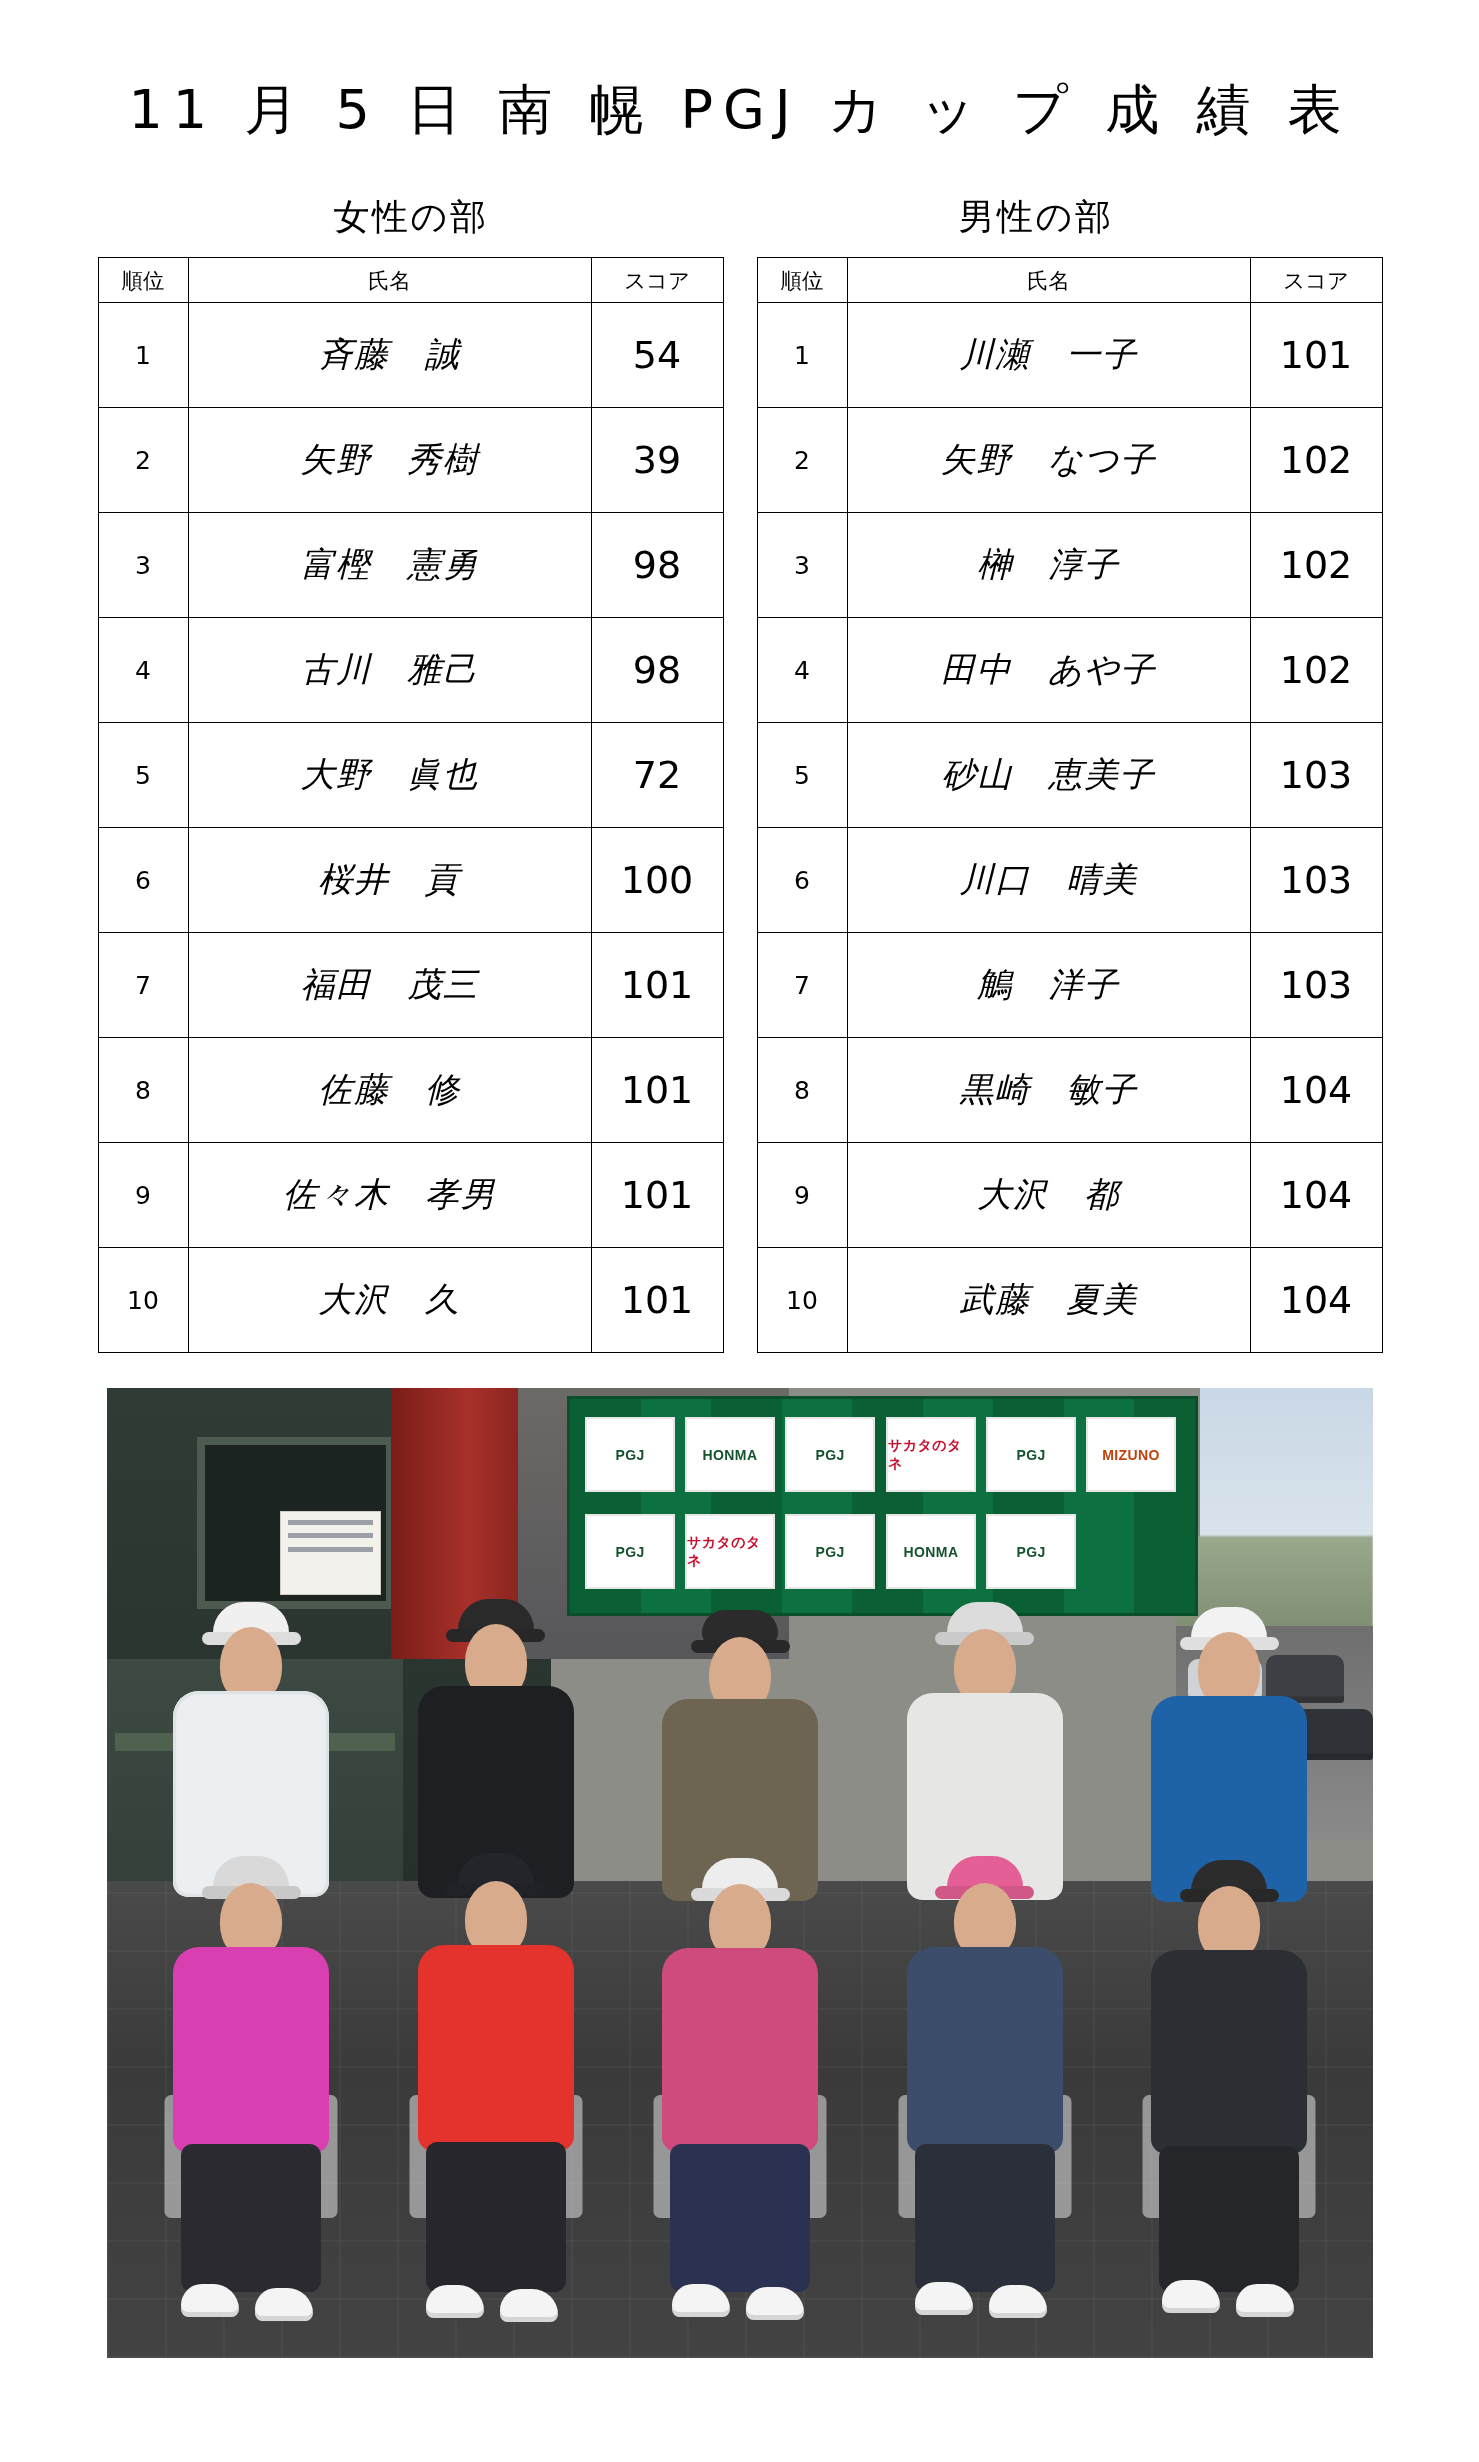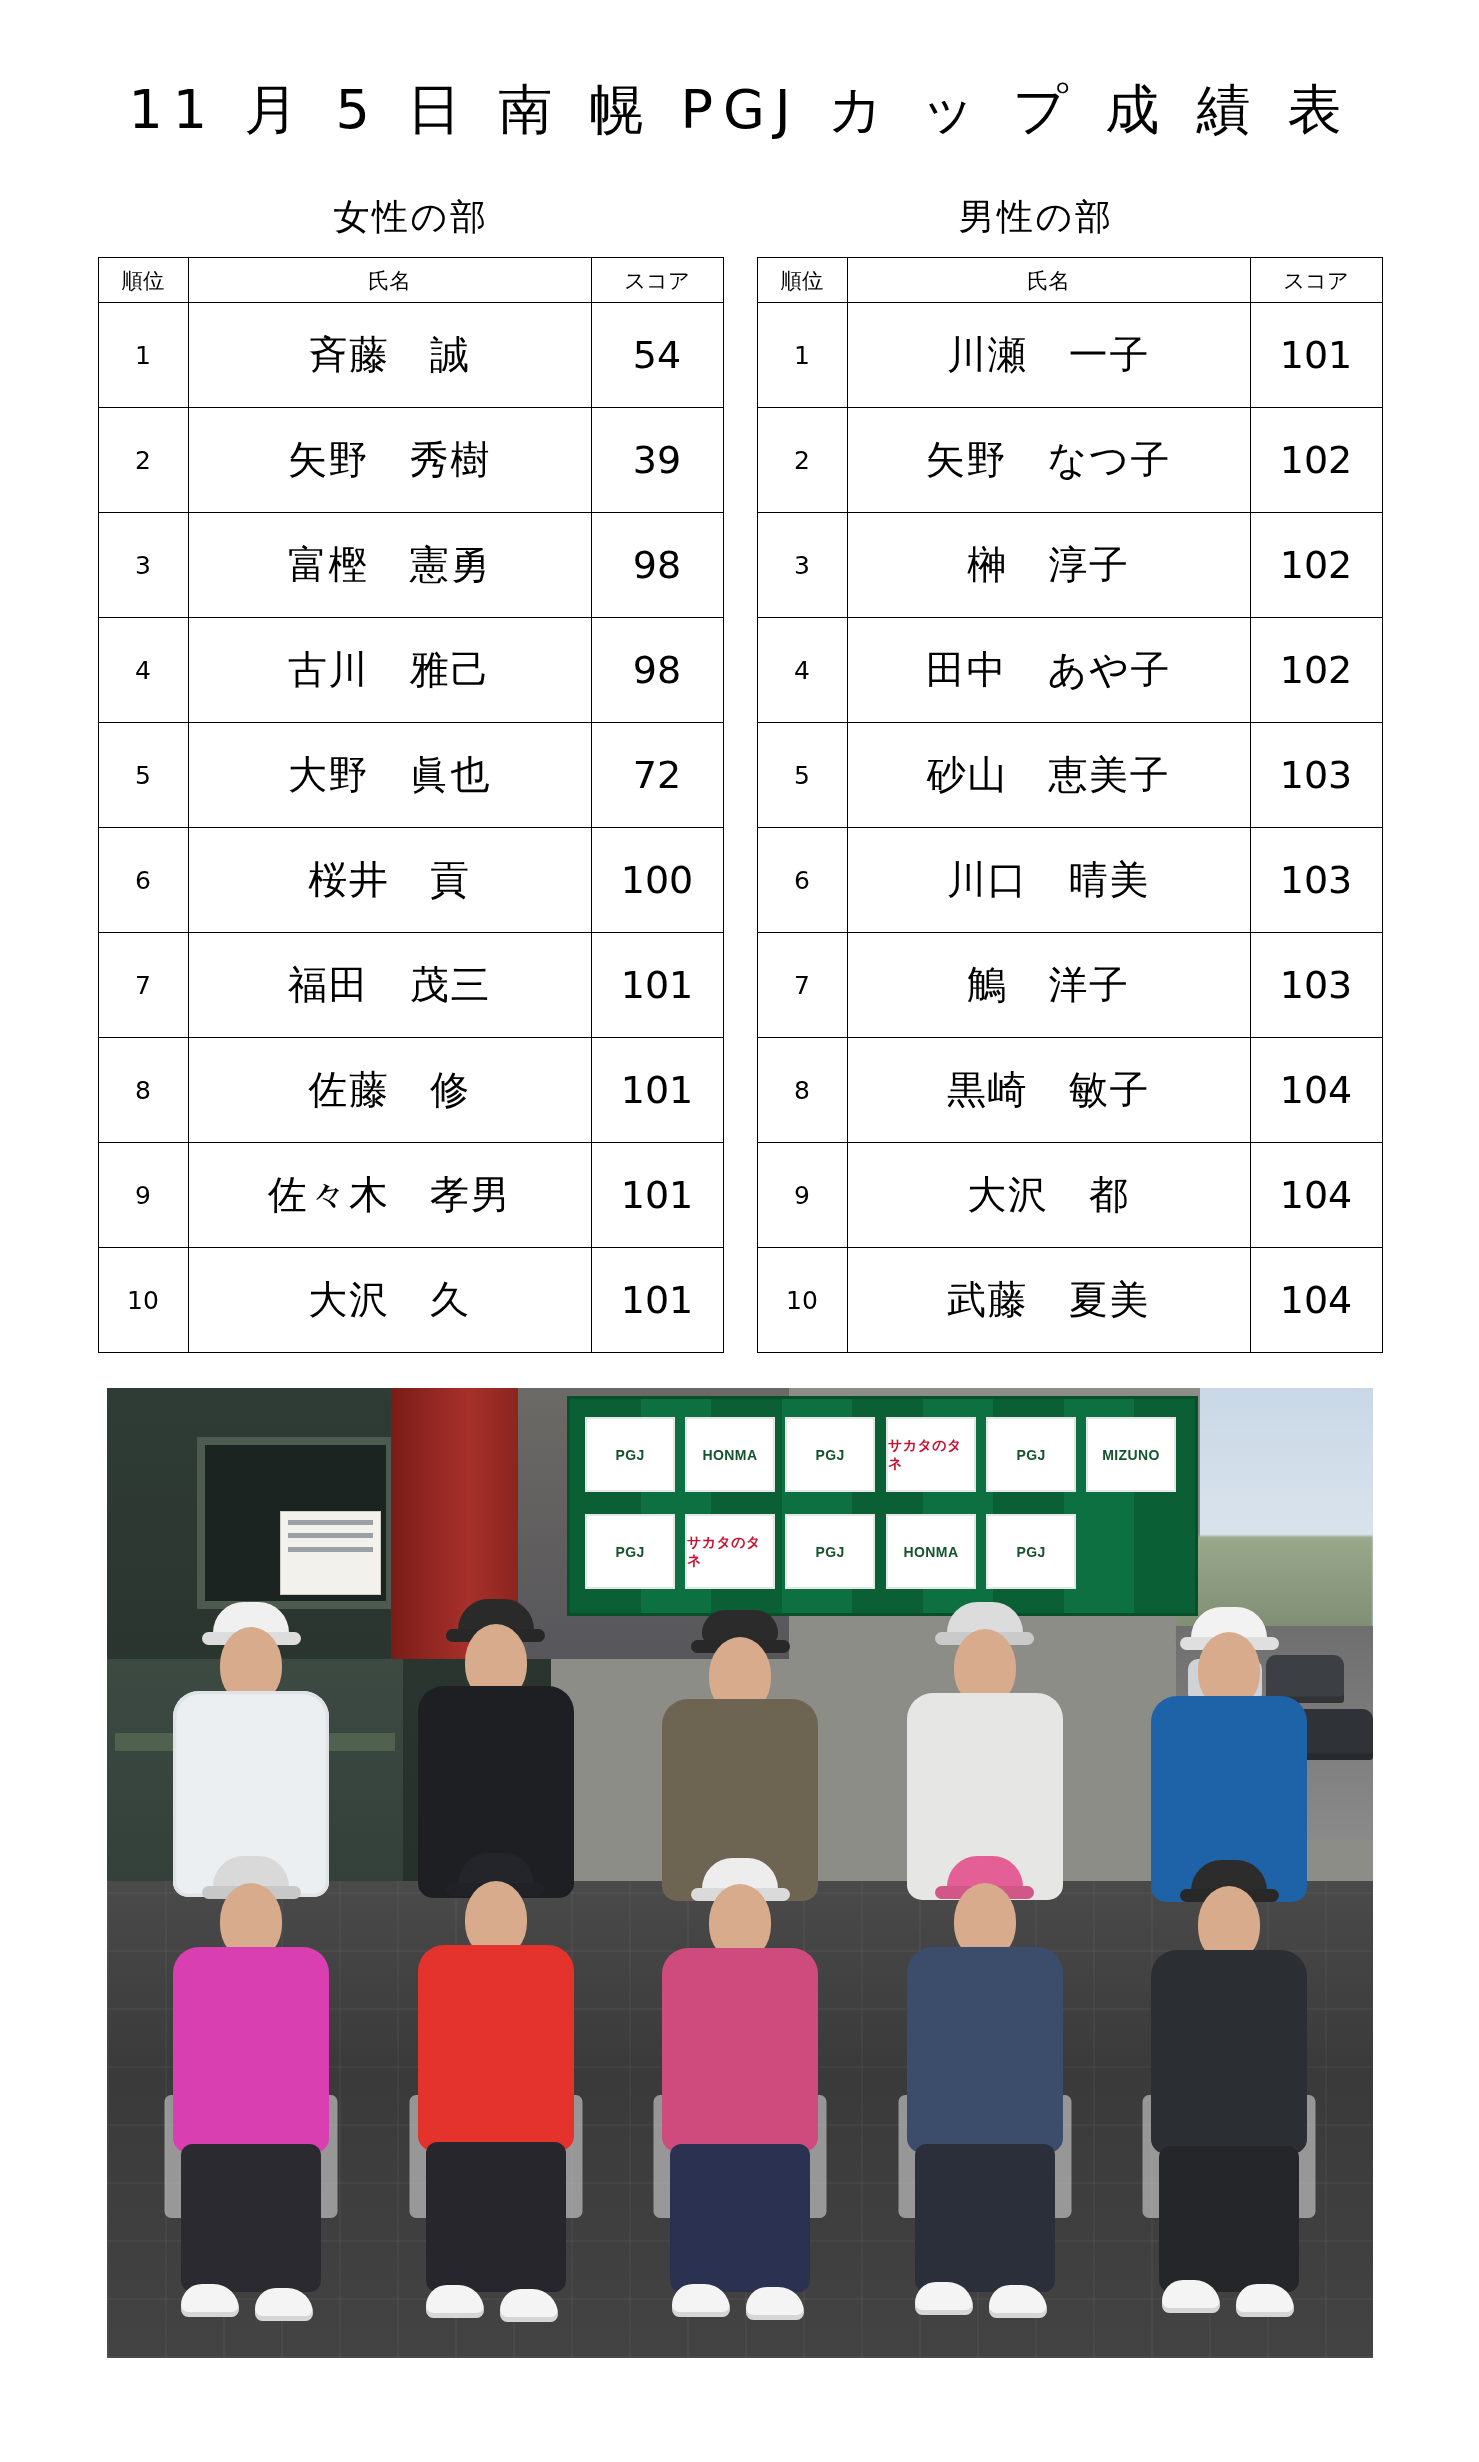--- a/index.html
+++ b/index.html
@@ -73,23 +73,24 @@
     height: 104px;
     padding: 0;
   }
   col.rank { width: 90px; }
   col.name { width: 403px; }
   col.score { width: 132px; }
   td.rank {
     font-size: 25px;
   }
   td.name {
-    font-size: 39px;
+    font-size: 34px;
     letter-spacing: 1.6px;
     white-space: pre;
+    font-style: italic;
   }
   td.score {
     font-size: 38px;
   }
   .photo-wrap {
     margin-top: 35px;
     display: flex;
     justify-content: center;
   }
   .photo {
@@ -154,21 +155,21 @@
     background: repeating-linear-gradient(90deg, #0b5f34 0 71px, #0d7040 71px 141px);
     border: 3.3px solid #0a4f2c;
   }
   .banner .cell {
     position: absolute; background: #ffffff; border: 2.5px solid #e6e6e6;
     display: flex; align-items: center; justify-content: center;
     font-size: 14px; font-weight: bold; color: #14532d;
     font-family: "Liberation Sans", sans-serif; letter-spacing: 0.4px;
   }
   .banner .cell.red { color: #c8102e; }
-  .banner .cell.blue { color: #14532d; }
+  .banner .cell.blue { color: #c2410c; }
   .shelf {
     position: absolute; left: 0; top: 271px; width: 296px; height: 238px;
     background: linear-gradient(#3d4a42, #33403a);
   }
   .shelf-bar {
     position: absolute; left: 8.2px; top: 345px; width: 280px; height: 18px; background: #50624f;
   }
   .ground {
     position: absolute; left: 0; top: 493px; width: 1266px; height: 477px;
     background: linear-gradient(#4a4a4a, #3a3a3a 40%, #434343);

